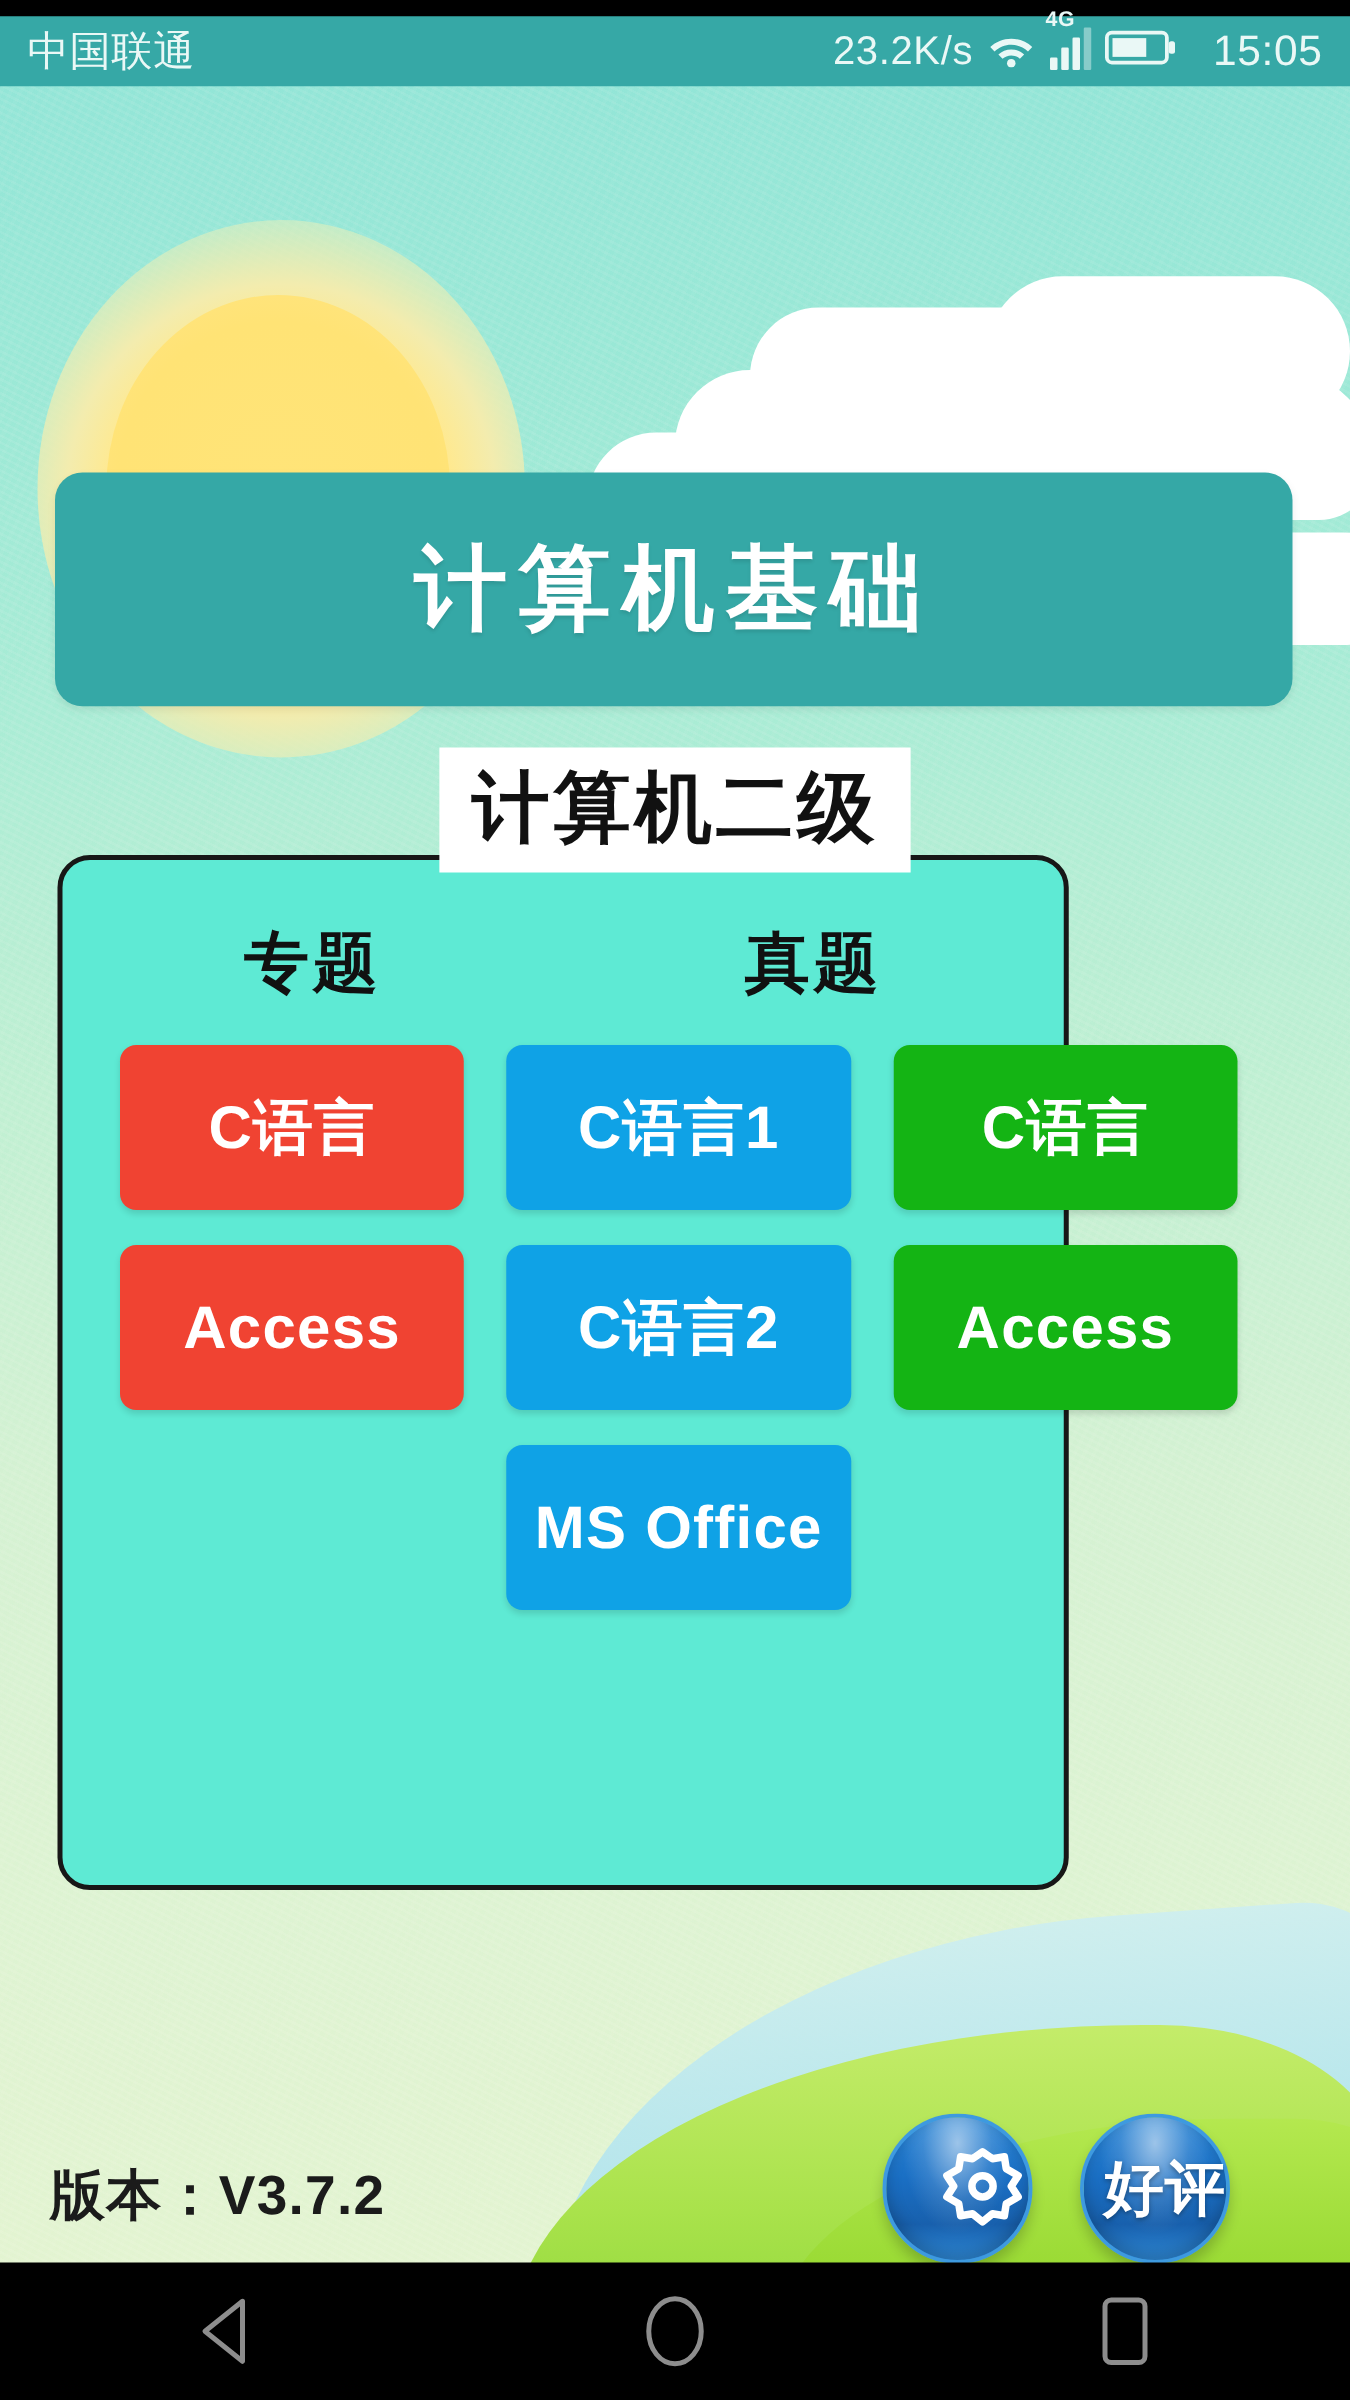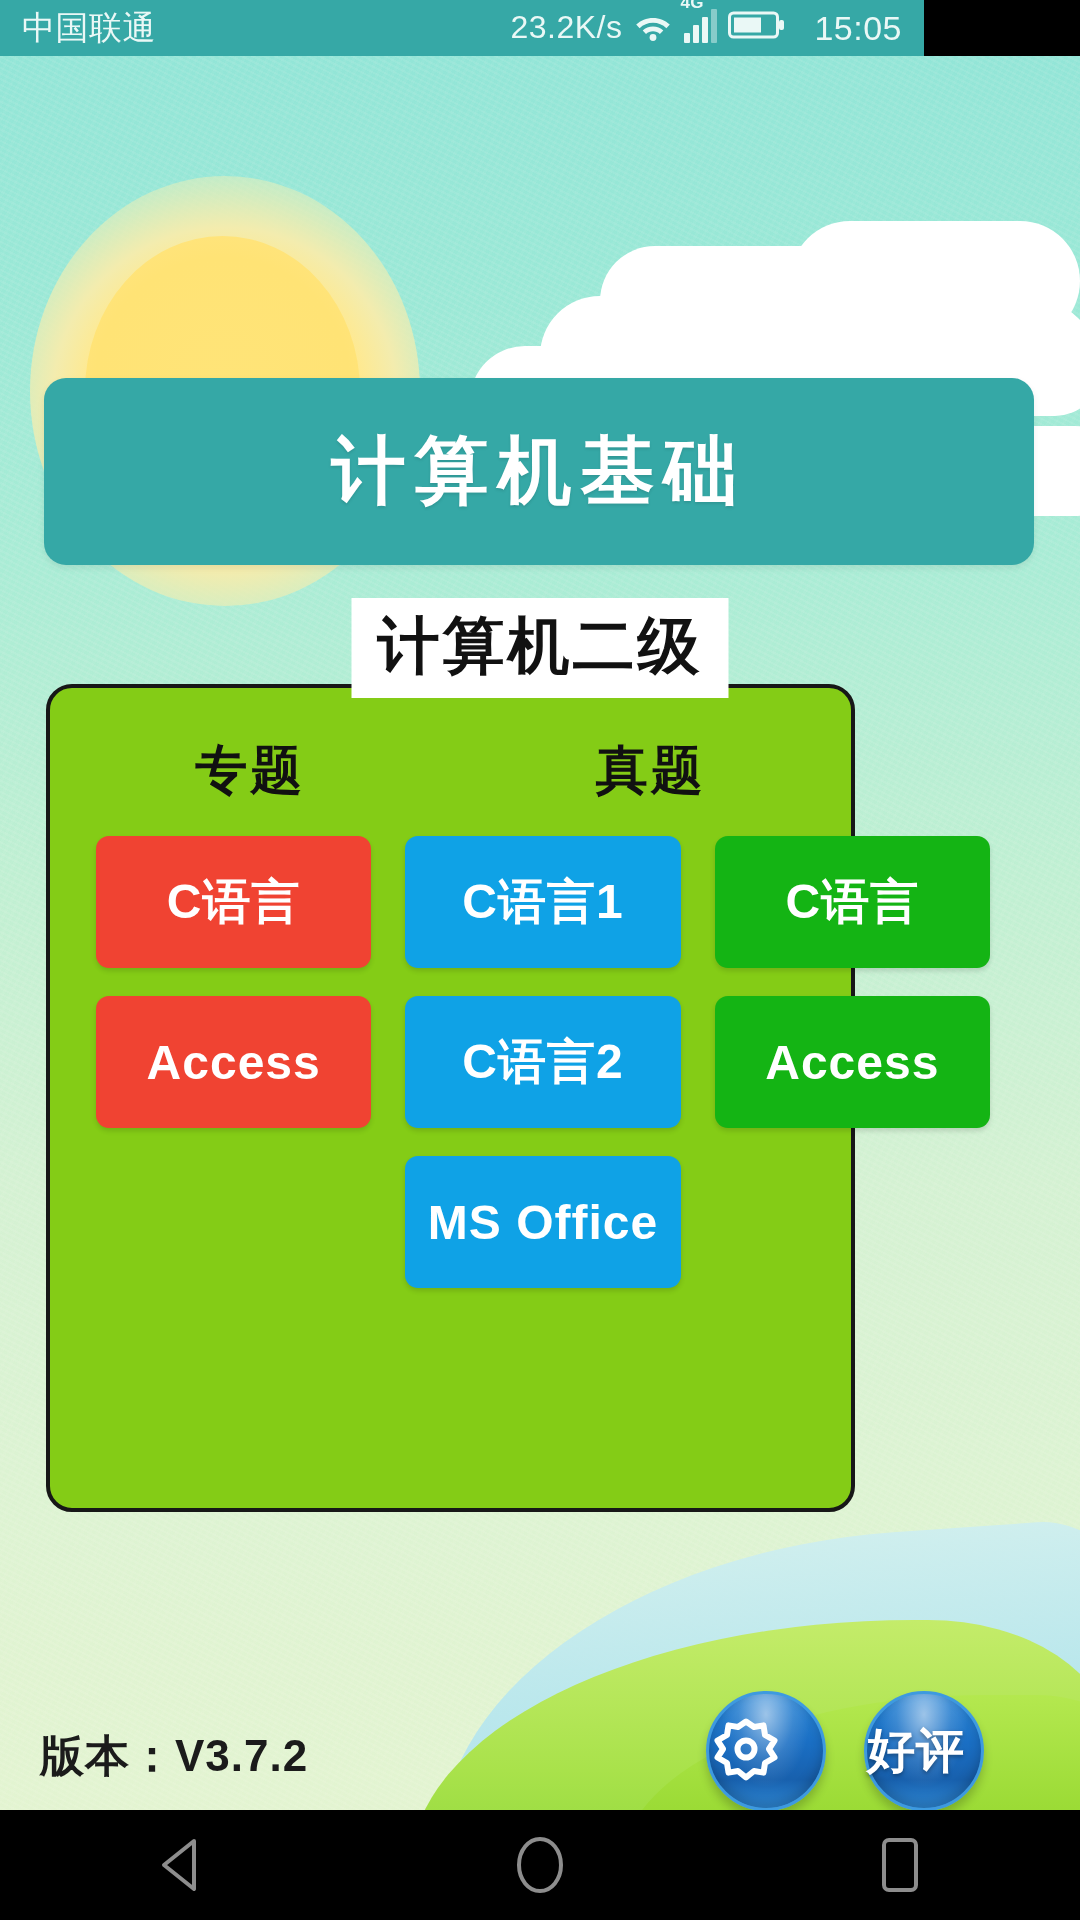--- a/index.html
+++ b/index.html
@@ -68,21 +68,21 @@
     border-radius:72% 26% 0 0 / 100% 48% 0 0;
   }
   #grass-near {
     position:absolute; right:-60px; bottom:0px; width:520px; height:175px;
     background:linear-gradient(180deg,#b4e84f 0%, #8ed428 100%);
     border-radius:70% 20% 0 0 / 100% 40% 0 0;
   }
 
   
   #statusbar {
-    position:absolute; left:0; top:0; width:924px; height:56px;
+    position:absolute; left:0; top:13px; width:1080px; height:56px;
     background:#36a8a6; color:#eaf8f6;
     display:flex; align-items:center; justify-content:space-between;
     padding:0 22px; font-size:33px; letter-spacing:.5px;
   }
   #sb-left { display:flex; align-items:center; }
   #sb-right { display:flex; align-items:flex-start; gap:11px; }
   #netspeed { font-size:32px; }
   .sb-ico { display:block; }
   #clock { font-size:34px; margin-left:17px; }
   #sig-wrap { position:relative; display:flex; align-items:flex-end; gap:3px; }
@@ -97,21 +97,21 @@
     box-shadow:0 3px 7px rgba(0,0,0,.07);
   }
   #title-text {
     color:#fff; font-size:74px; font-weight:bold; letter-spacing:9px;
     text-shadow:0 2px 3px rgba(0,0,0,.10);
   }
 
   
   #card {
     position:absolute; left:46px; top:684px; width:809px; height:828px;
-    background:#84cc16; border:4px solid #171717; border-radius:26px;
+    background:#5eead4; border:4px solid #171717; border-radius:26px;
   }
   #card-legend {
     position:absolute; left:50%; top:598px; transform:translateX(-50%);
     background:#fff; padding:6px 26px 10px 26px;
     font-size:62px; font-weight:bold; color:#111; letter-spacing:3px;
     white-space:nowrap; z-index:4;
   }
 
   #col-headers {
     position:absolute; left:0; top:48px; width:100%;
@@ -143,21 +143,21 @@
     position:absolute; left:40px; top:1727px;
     font-size:44px; font-weight:bold; color:#1b1b1b; letter-spacing:1px;
   }
   .round-btn {
     position:absolute; width:120px; height:120px; border-radius:50%;
     background:
       radial-gradient(ellipse at 50% 18%, rgba(255,255,255,.55) 0%, rgba(255,255,255,.12) 34%, rgba(255,255,255,0) 55%),
       linear-gradient(180deg,#2c86d6 0%, #1a6fc4 42%, #1860ad 75%, #2f8ad8 100%);
     border:3px solid #3e9adf;
     box-shadow:0 7px 10px rgba(0,0,0,.20), inset 0 -5px 12px rgba(0,0,0,.22);
-    display:flex; align-items:center; justify-content:flex-start;font-family:Liberation Mono, monospace;
+    display:flex; align-items:center; justify-content:flex-end;font-family:Liberation Mono, monospace;
   }
   .round-btn::after {
     content:""; position:absolute; left:50%; bottom:-18px; transform:translateX(-50%);
     width:104px; height:20px; border-radius:50%;
     background:rgba(70,80,60,.30); filter:blur(4px); z-index:-1;
   }
   #settings-btn { left:706px; top:1691px; }
   #rate-btn     { left:864px; top:1691px; }
   #rate-label {
     color:#fff; font-size:48px; font-weight:bold; letter-spacing:1px;

